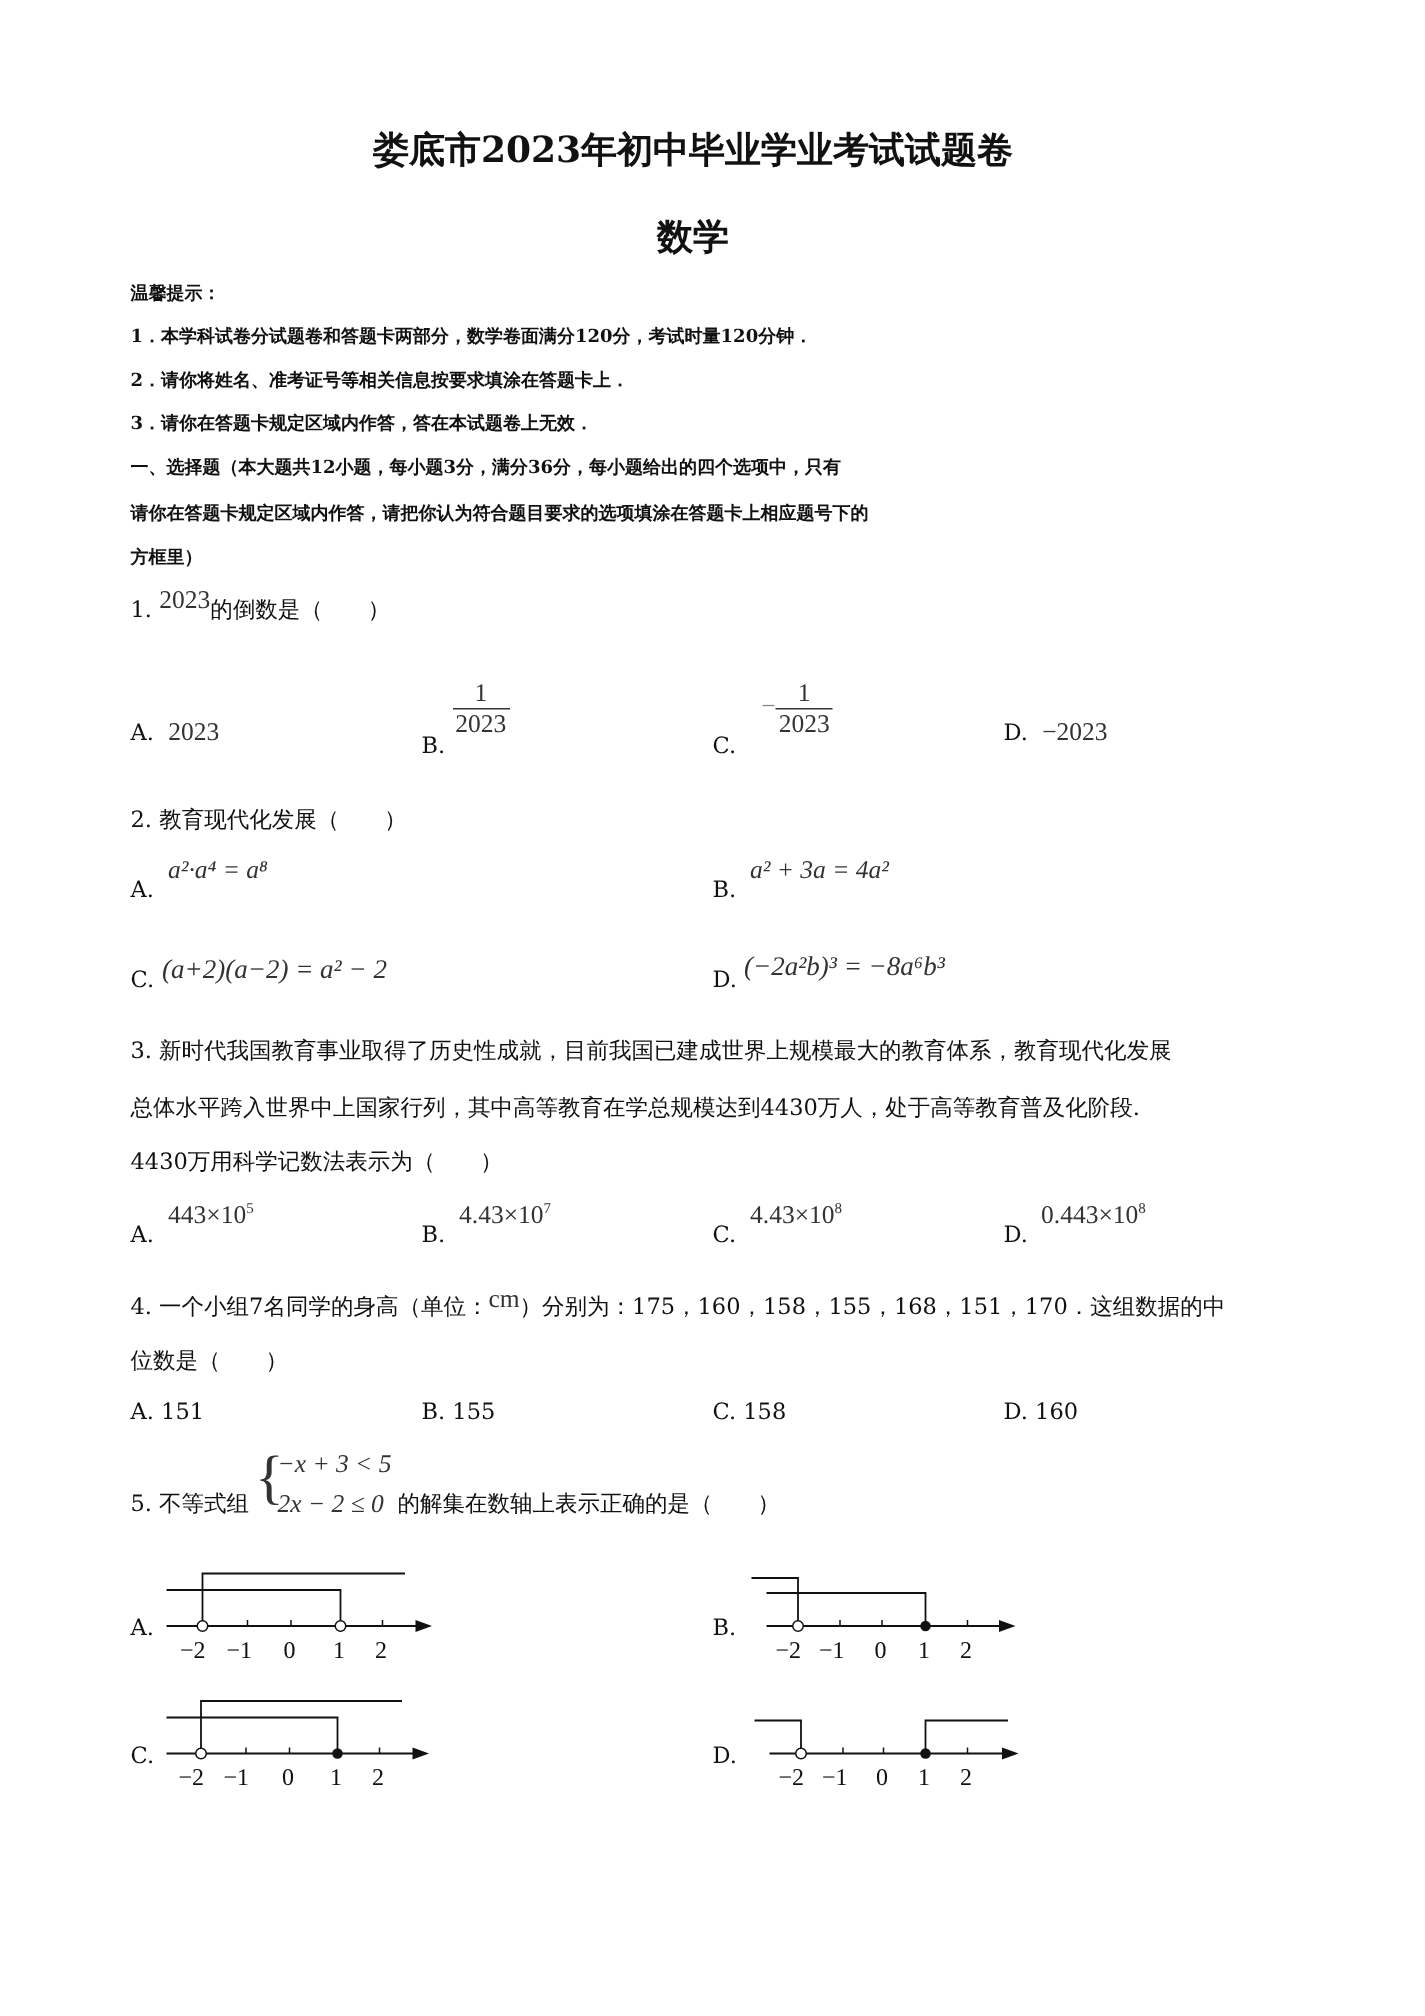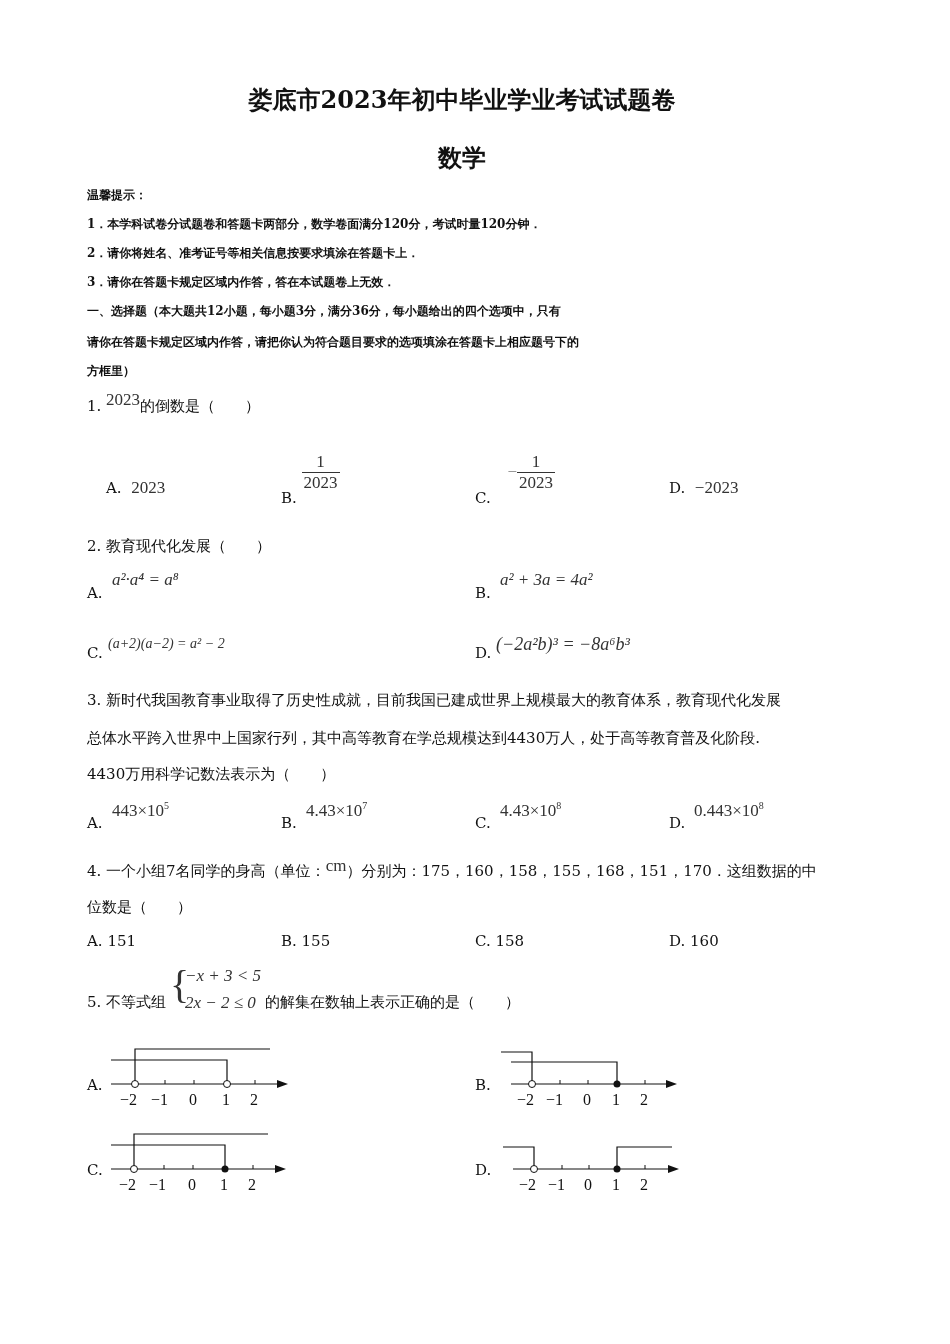--- a/index.html
+++ b/index.html
@@ -30,21 +30,21 @@
 <div class="abs bold" style="left:87px; top:274px;">3．请你在答题卡规定区域内作答，答在本试题卷上无效．</div>
 
 <div class="abs bold" style="left:87px; top:303px;">一、选择题（本大题共12小题，每小题3分，满分36分，每小题给出的四个选项中，只有</div>
 <div class="abs bold" style="left:87px; top:334px;">请你在答题卡规定区域内作答，请把你认为符合题目要求的选项填涂在答题卡上相应题号下的</div>
 <div class="abs bold" style="left:87px; top:363px;">方框里）</div>
 
 <div class="abs norm" style="left:87px; top:396px;">
   <span>1.</span>
   <span class="math" style="position:relative; top:-6px;">2023</span><span>的倒数是（　　）</span>
 </div>
-<div class="abs norm" style="left:87px; top:478px;margin-left:19px;">
+<div class="abs norm" style="left:87px; top:478px;">
   <span>A.</span>&nbsp;
   <span class="math">2023</span>
 </div>
 <div class="abs norm" style="left:281px; top:452px;">
   <span style="position:relative; top:26px;">B.</span>
   <span class="frac">
     <span class="num">1</span>
     <span class="den">2023</span>
   </span>
 </div>
@@ -62,21 +62,21 @@
 
 <div class="abs norm" style="left:87px; top:537px;">
   <span>2.</span>
   <span>教育现代化发展（　　）</span>
 </div>
 <div class="abs norm" style="left:87px; top:584px;">A.</div>
 <div class="abs math ital" style="left:112px; top:570px;">a²·a⁴ = a⁸</div>
 <div class="abs norm" style="left:475px; top:584px;">B.</div>
 <div class="abs math ital" style="left:500px; top:570px;">a² + 3a = 4a²</div>
 <div class="abs norm" style="left:87px; top:644px;">C.</div>
-<div class="abs math ital" style="left:108px; top:636px; font-size:14px;">(a+2)(a−2) = a² − 2</div>
+<div class="abs math ital" style="left:108px; top:636px; font-size:18px;">(a+2)(a−2) = a² − 2</div>
 <div class="abs norm" style="left:475px; top:644px;">D.</div>
 <div class="abs math ital" style="left:496px; top:634px; font-size:18px;">(−2a²b)³ = −8a⁶b³</div>
 
 <div class="abs norm" style="left:87px; top:691px;">3. 新时代我国教育事业取得了历史性成就，目前我国已建成世界上规模最大的教育体系，教育现代化发展</div>
 <div class="abs norm" style="left:87px; top:729px;">总体水平跨入世界中上国家行列，其中高等教育在学总规模达到4430万人，处于高等教育普及化阶段.</div>
 <div class="abs norm" style="left:87px; top:765px;">4430万用科学记数法表示为（　　）</div>
 
 <div class="abs norm" style="left:87px; top:814px;">A.</div>
 <div class="abs math" style="left:112px; top:800px;"><span>443×10</span><sup>5</sup></div>
 <div class="abs norm" style="left:281px; top:814px;">B.</div>

